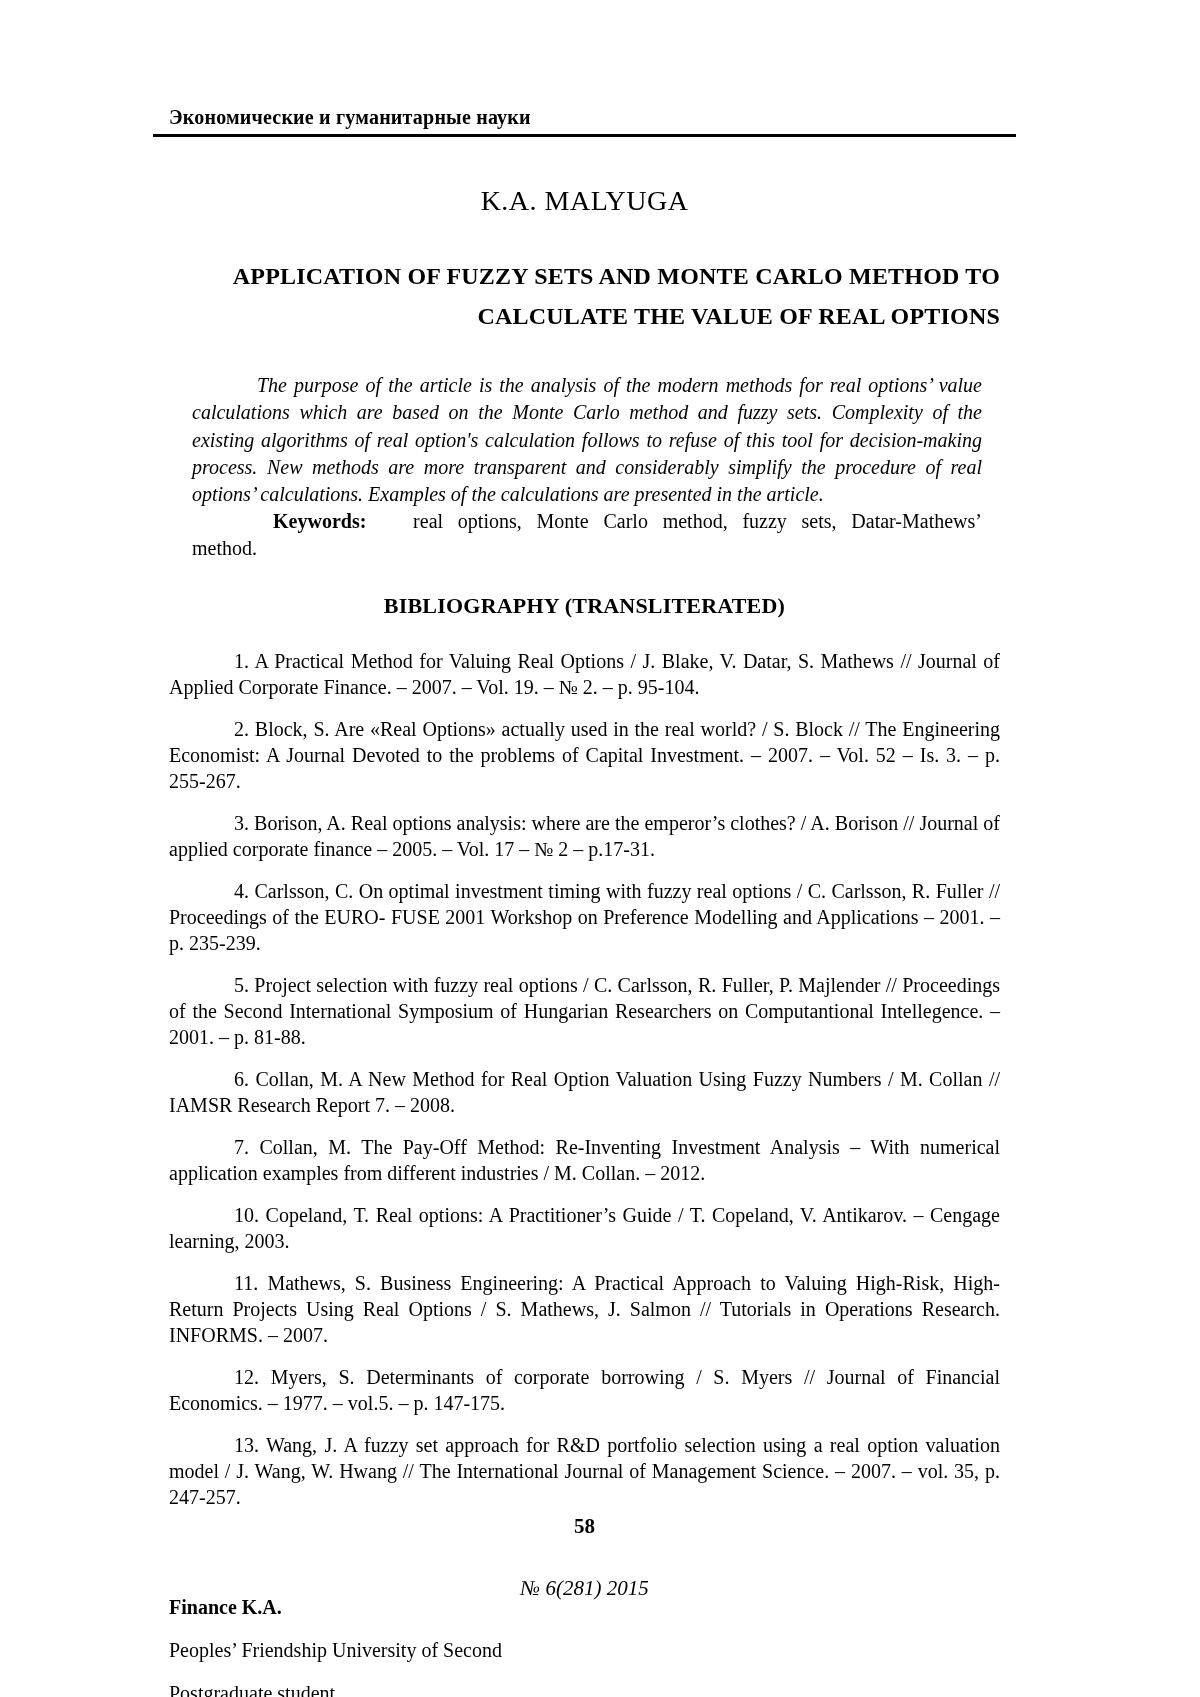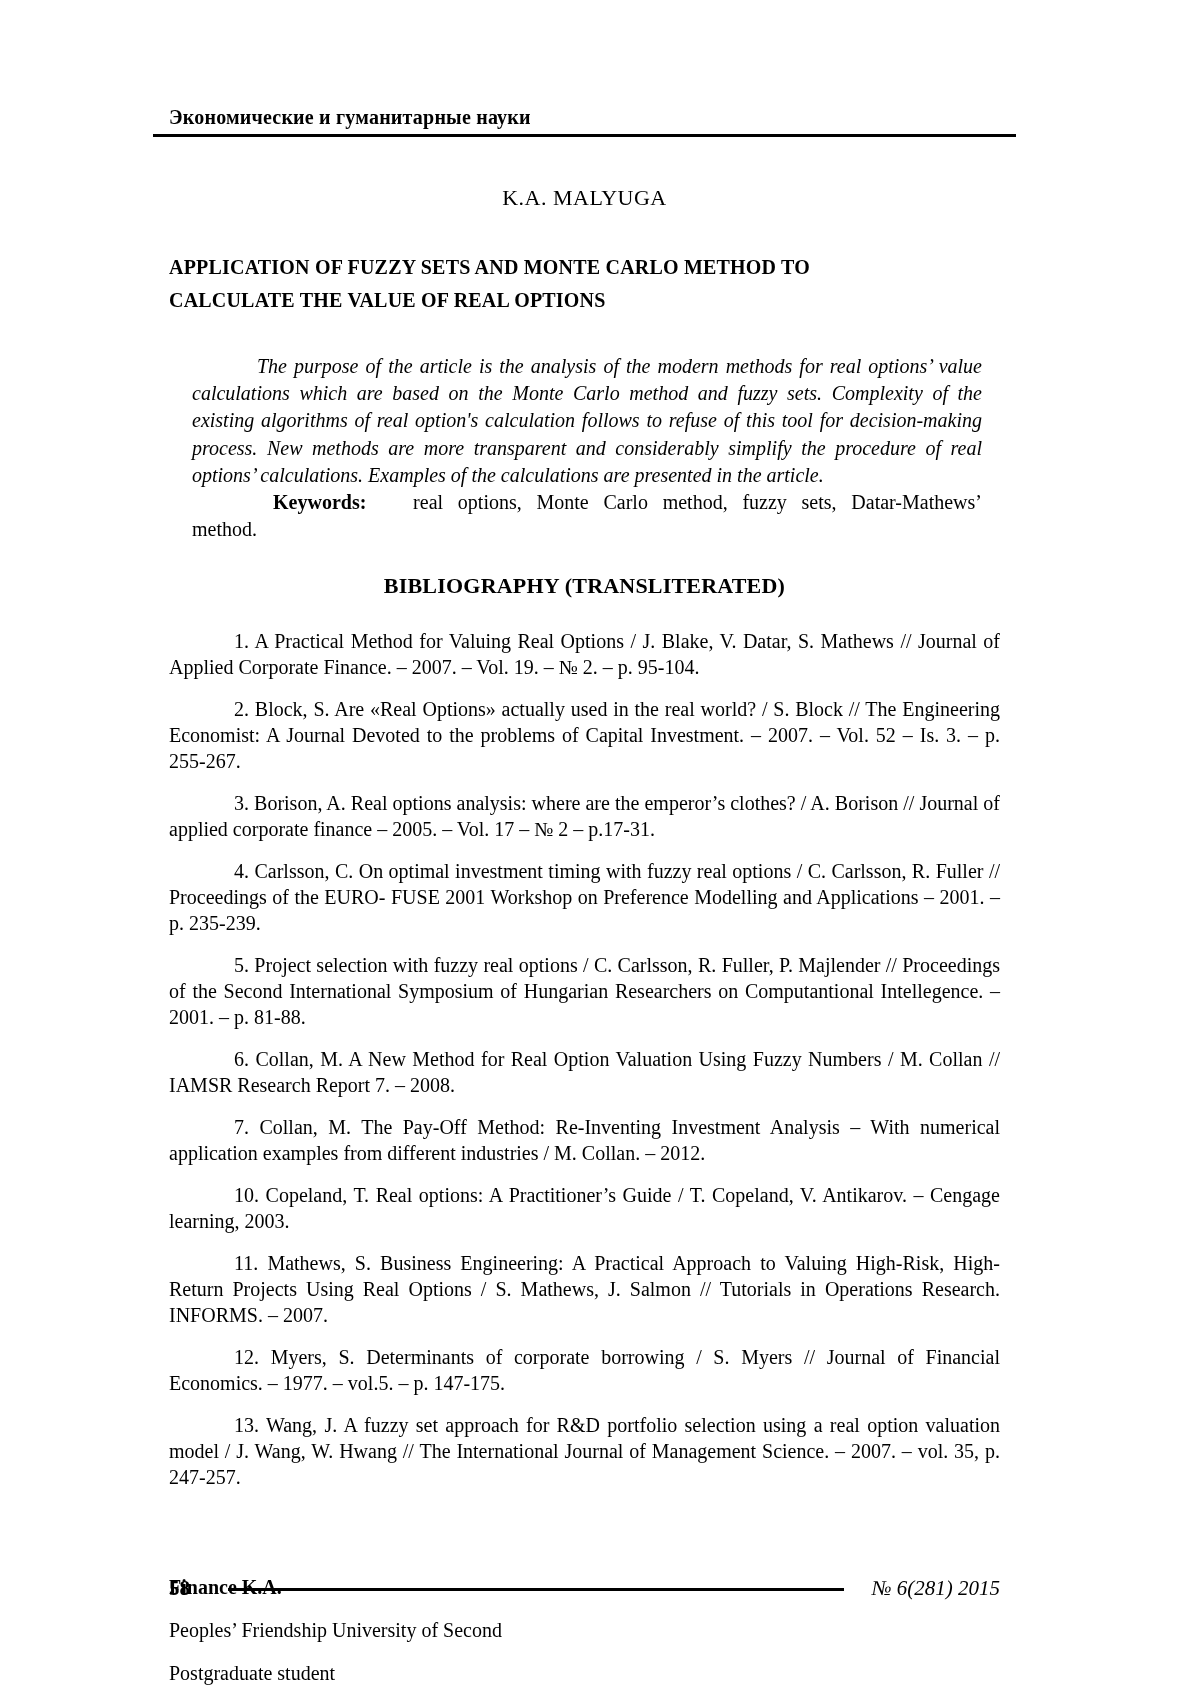--- a/index.html
+++ b/index.html
@@ -18,27 +18,27 @@
   }
   .running-head {
     font-weight: bold;
     font-size: 20px;
     padding-bottom: 5px;
     border-bottom: 3px solid #000000;
     letter-spacing: 0.2px;
   }
   .author-line {
     text-align: center;
-    font-size: 22px;
+    font-size: 28px;
     margin-top: 48px;
     letter-spacing: 0.5px;
   }
   .article-title {
-    text-align: left;
-    font-size: 20px;
+    text-align: right;
+    font-size: 24px;
     font-weight: bold;
     margin-top: 40px;
     line-height: 1.65;
     letter-spacing: 0.2px;
   }
   .abstract {
     margin: 36px 50px 0 55px;
     font-style: italic;
     text-align: justify;
     text-indent: 65px;
@@ -68,20 +68,21 @@
   .ai-line { line-height: 1.35; }
   .ai-name { font-weight: bold; }
   .page-footer {
     position: absolute;
     left: 105px;
     right: 200px;
     bottom: 96px;
     display: flex;
     align-items: center;
     font-size: 21px;
+    flex-direction: column;
   }
   .page-number { font-weight: bold; }
   .footer-rule {
     flex: 1;
     height: 0;
     border-top: 3px solid #000000;
     margin: 2px 12px 0 22px;
   }
   .issue-label { font-weight: normal; font-style: italic; white-space: nowrap; }
 </style>

